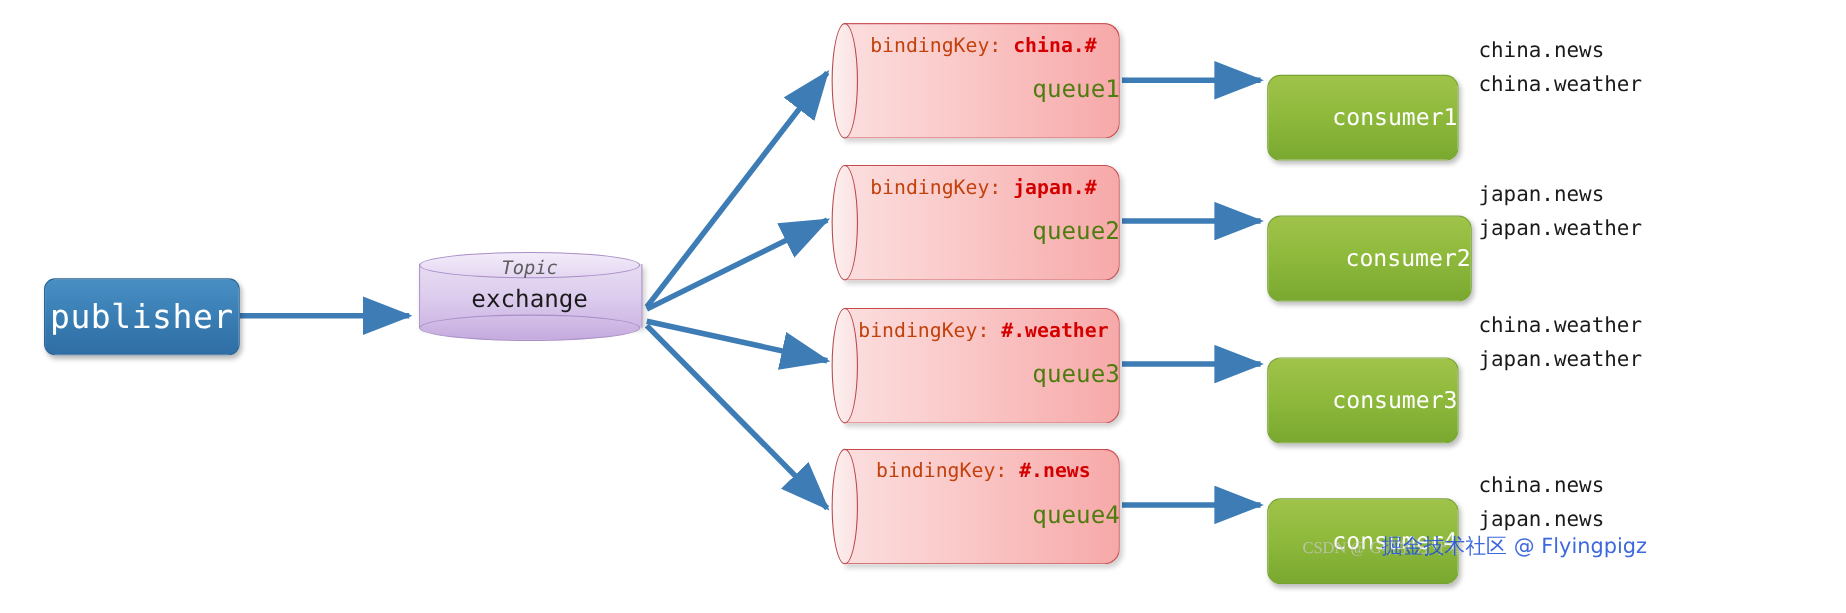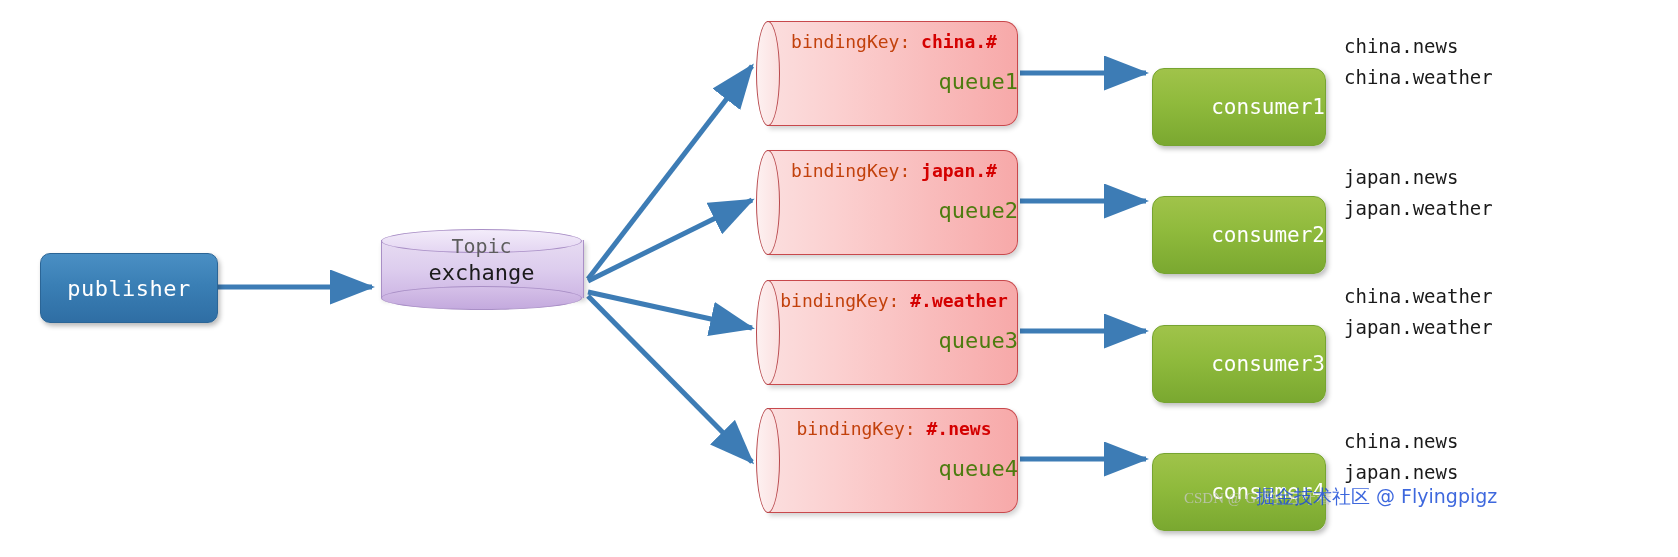--- a/index.html
+++ b/index.html
@@ -38,21 +38,21 @@
     border-radius: 10px;
     background: linear-gradient(180deg, #4a8fc4 0%, #3a7fb5 45%, #2f6ea4 100%);
     border: 1px solid #2b6596;
     box-shadow: 2px 3px 5px rgba(0,0,0,0.28);
     display: flex;
     align-items: center;
     justify-content: center;
   }
   .publisher-label {
     color: #ffffff;
-    font-size: 22px;
+    font-size: 30px;
     letter-spacing: 0.5px;
     font-family: "DejaVu Sans Mono", "Liberation Mono", monospace;
   }
 
   
   .exchange-node {
     position: absolute;
     left: 381px;
     top: 229px;
     width: 203px;
@@ -87,22 +87,23 @@
     background: linear-gradient(180deg, #d5c0e8 0%, #c4aade 100%);
     border: 1px solid #a98fc6;
     box-sizing: border-box;
   }
   .exchange-kind {
     position: absolute;
     left: 0; top: 5px;
     width: 201px;
     text-align: center;
     color: #5d5d5d;
-    font-size: 20px;
-    font-family: "DejaVu Sans Mono", "Liberation Mono", monospace;
+    font-size: 17px;
+    font-family: "DejaVu Sans Mono", "Liberation Mono", monospace;
+    font-style: italic;
   }
   .exchange-name {
     position: absolute;
     left: 0; top: 31px;
     width: 201px;
     text-align: center;
     color: #1b1b1b;
     font-size: 22px;
     font-family: "DejaVu Sans Mono", "Liberation Mono", monospace;
   }
@@ -302,21 +303,21 @@
     <div class="queue-cap"></div>
     <div class="queue-binding">
       <span class="bk-label">bindingKey: </span><span class="bk-value">#.news</span>
     </div>
     <div class="queue-name">queue4</div>
   </div>
 
   <div class="consumer-node" style="top:36px;">
     <span class="consumer-label">consumer1</span>
   </div>
-  <div class="consumer-node" style="top:164px;">
+  <div class="consumer-node" style="top:164px;padding-left:12px;">
     <span class="consumer-label">consumer2</span>
   </div>
   <div class="consumer-node" style="top:293px;">
     <span class="consumer-label">consumer3</span>
   </div>
   <div class="consumer-node" style="top:421px;">
     <span class="consumer-label">consumer4</span>
   </div>
 
   <div class="routes-note" style="top:31px;">

